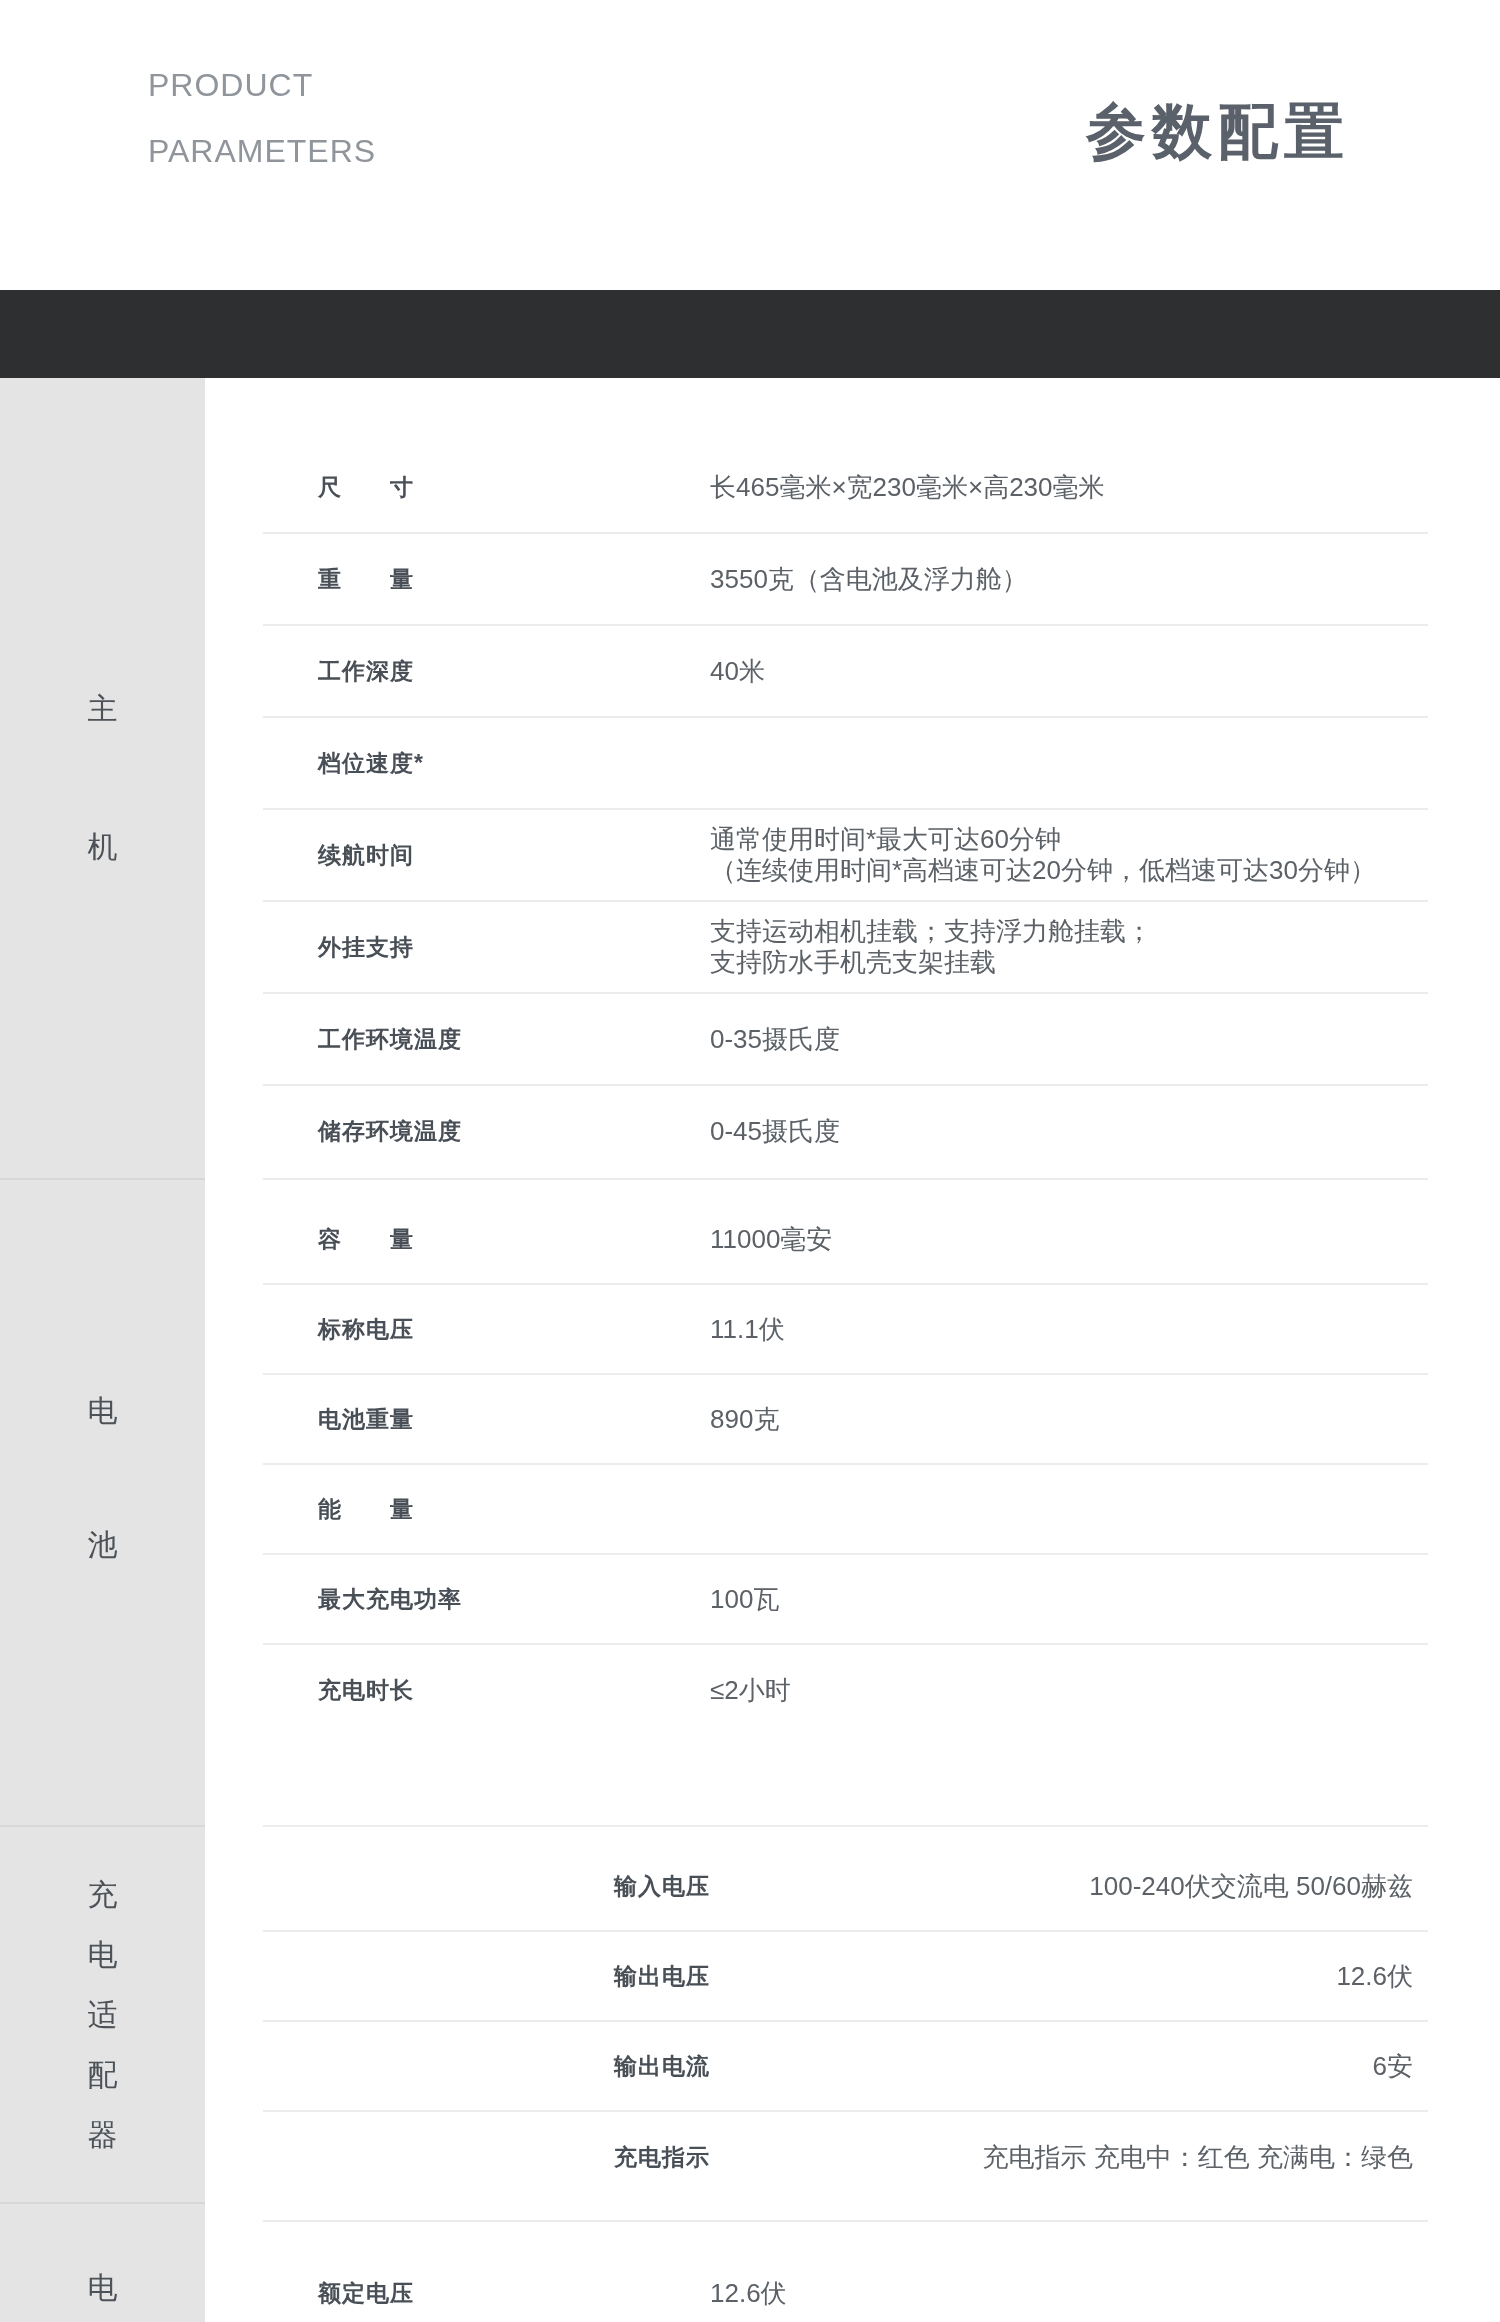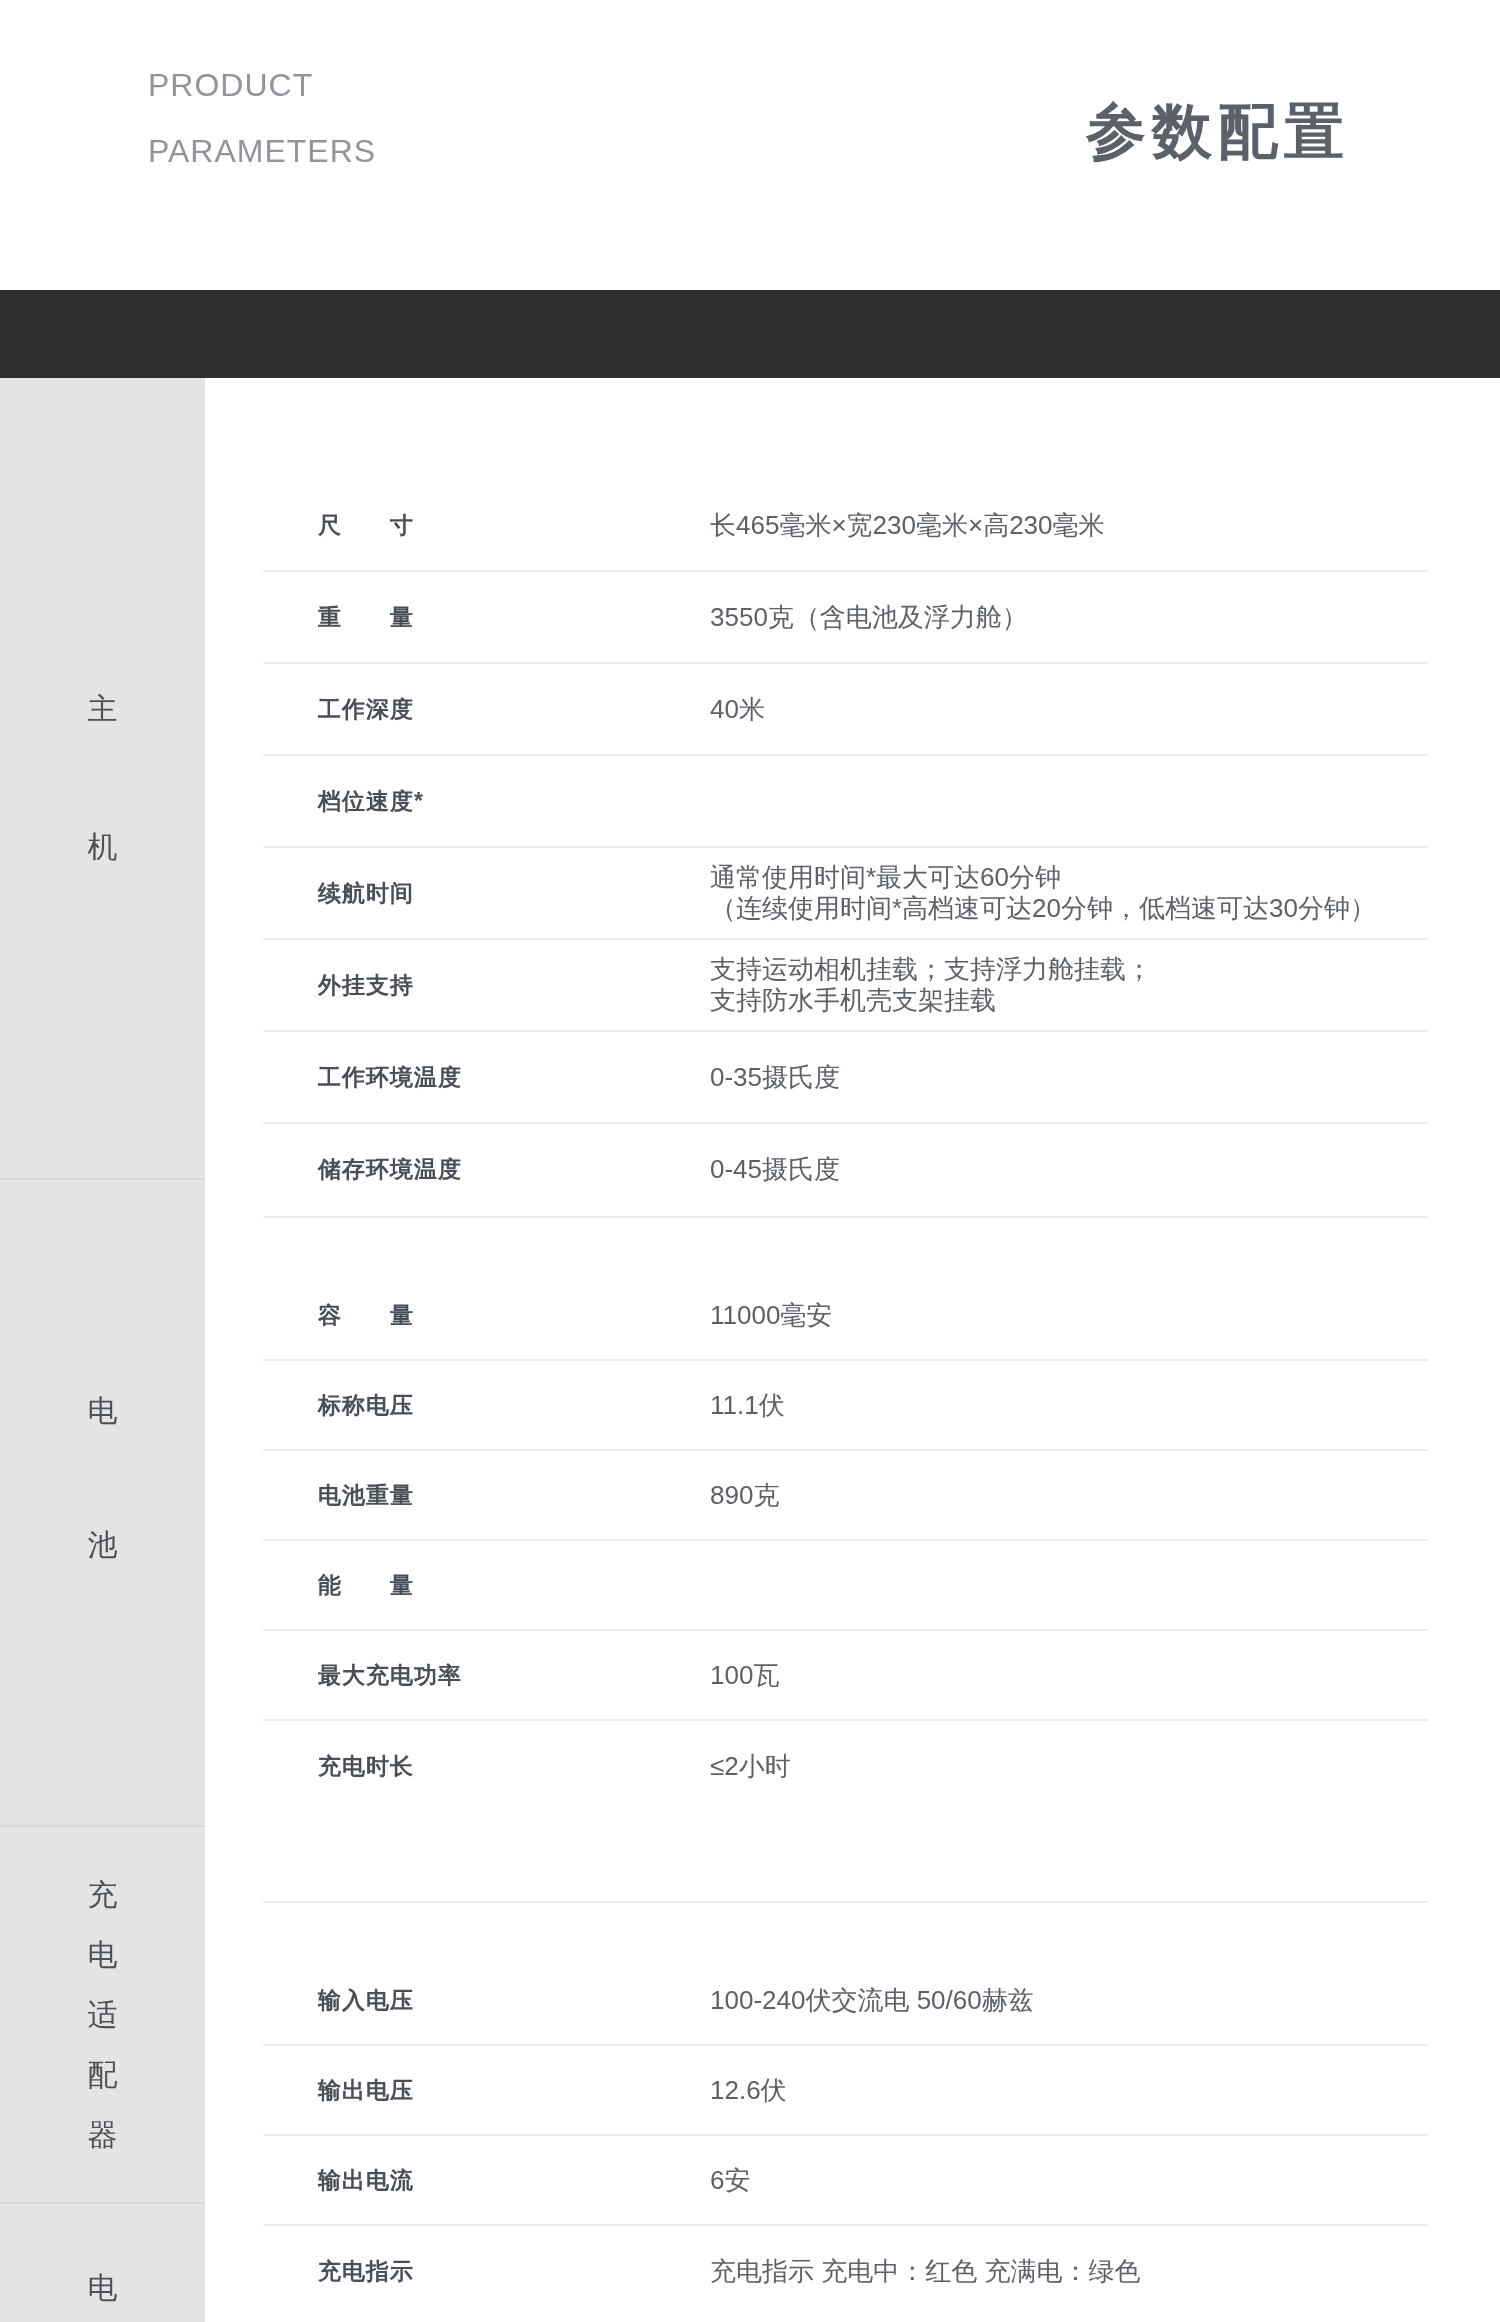--- a/index.html
+++ b/index.html
@@ -39,24 +39,24 @@
     border-bottom:2px solid #d7d7d7;
   }
   .side-sec .ch { display:block; line-height:30px; }
   .sec-s1 { height:802px; gap:108px; }
   .sec-s2 { height:647px; gap:104px; padding-bottom:50px; }
   .sec-s3 { height:377px; gap:30px; }
   .sec-s4 { flex:1; justify-content:flex-start; padding-top:69px; border-bottom:none; }
 
   
   .content { margin-left:58px; width:1165px; }
-  .csec { border-bottom:2px solid var(--line,#ececec);margin-top:38px; }
+  .csec { border-bottom:2px solid var(--line,#ececec); }
   .csec-1 { height:802px; padding-top:64px; }
   .csec-2 { height:647px; padding-top:15px; }
-  .csec-3 { height:463px; padding-top:15px; }
+  .csec-3 { height:395px; padding-top:15px;text-align:right; }
   .csec-4 { border-bottom:none; }
 
   .row { display:flex; align-items:center; height:92px; border-bottom:2px solid var(--line,#ececec); }
   .csec-1 .row { height:92px; }
   .csec-1 .row:last-child { height:90px; border-bottom:none; }
   .csec-2 .row, .csec-3 .row { height:90px; }
   .csec-2 .row:last-child, .csec-3 .row:last-child { border-bottom:none; }
   .csec-4 .row { height:145px; border-bottom:2px solid var(--line,#ececec); }
 
   .label {

